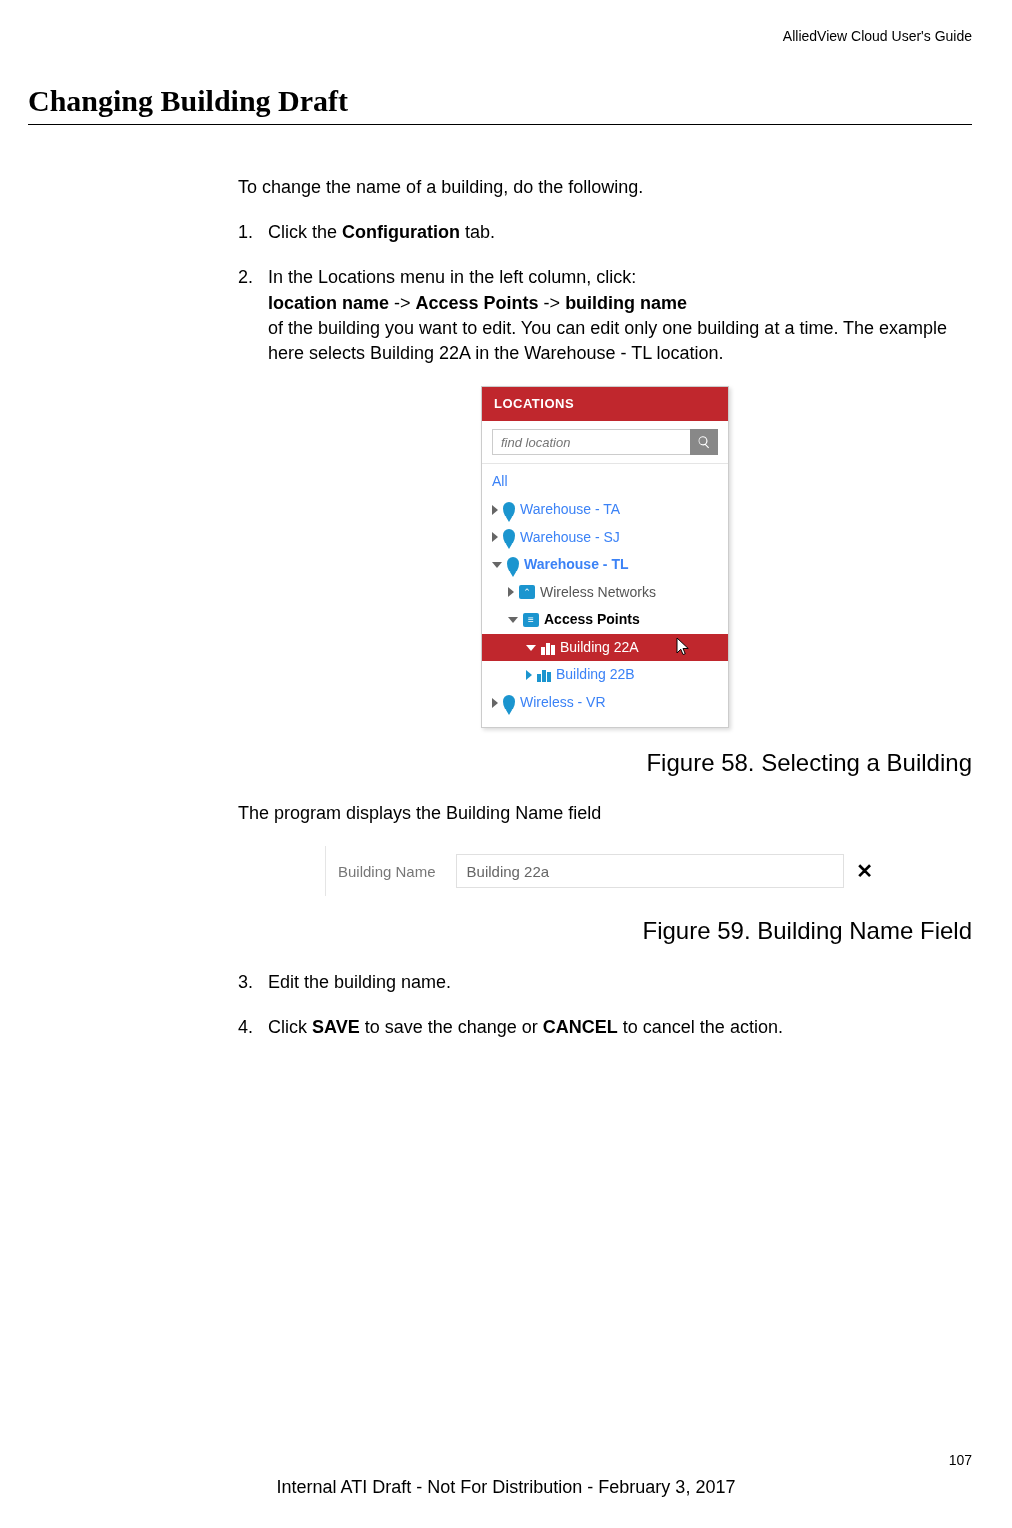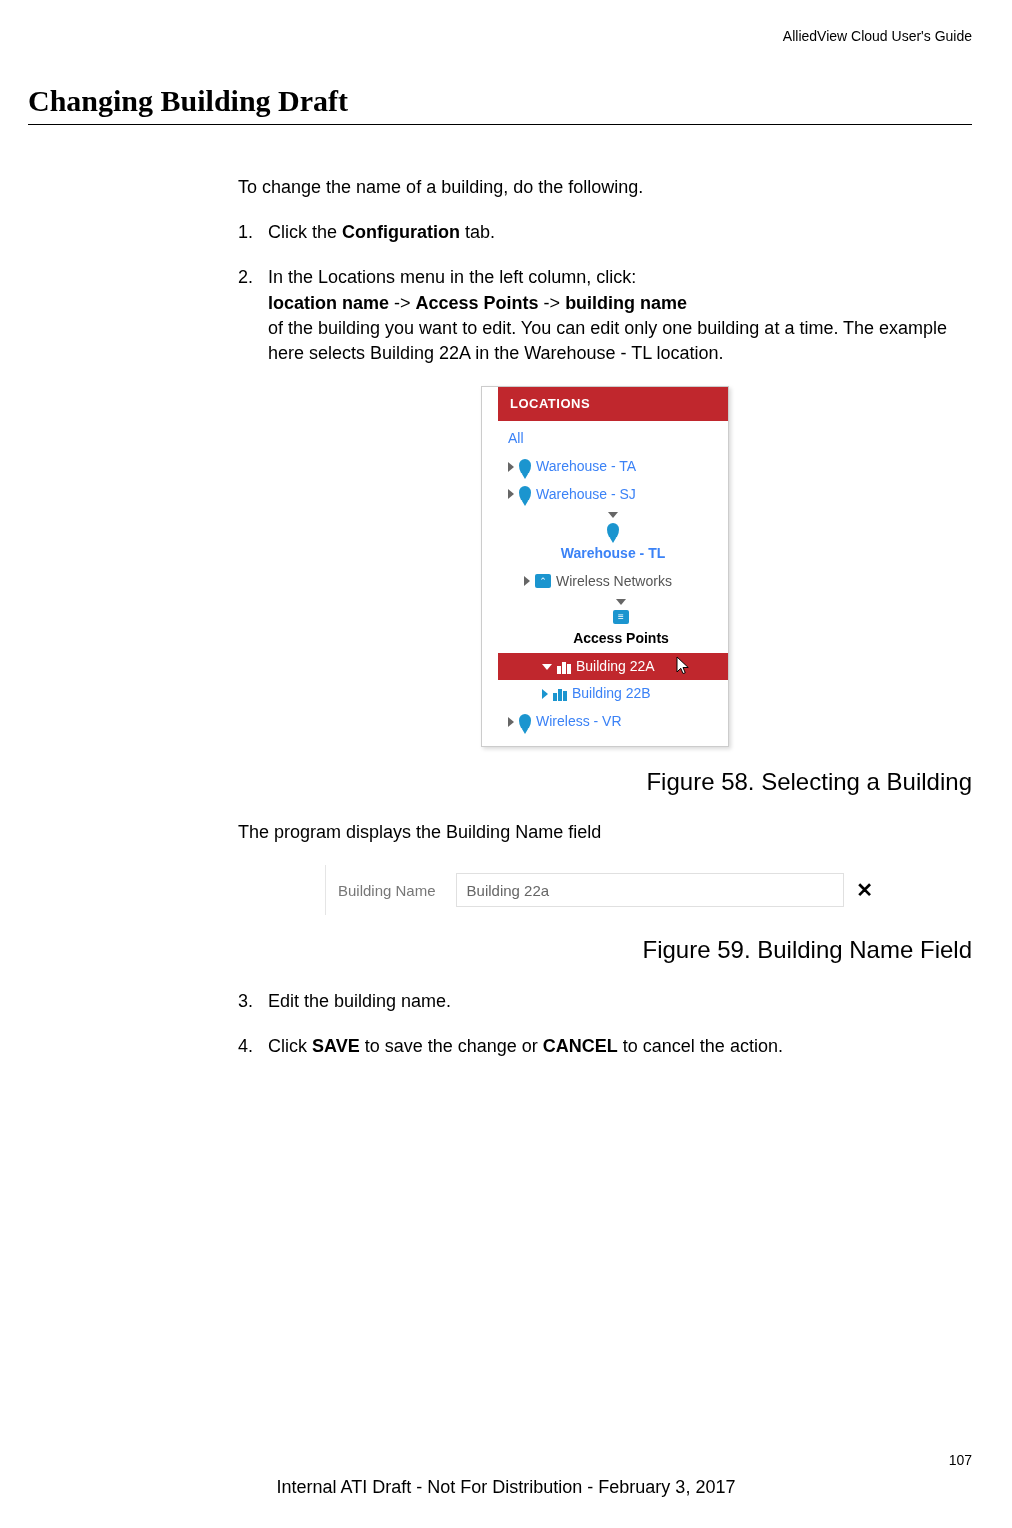--- a/index.html
+++ b/index.html
@@ -43,21 +43,20 @@
   .strong { font-weight: bold; }
 
   
   .locations-panel {
     width: 248px;
     margin: 10px auto 0 auto;
     border: 1px solid #ccc;
     background: #fff;
     font-size: 14px;
     box-shadow: 2px 2px 4px rgba(0,0,0,0.15);
-    padding-left: 16px;
   }
   .locations-header {
     background: #c0272d;
     color: #fff;
     font-weight: bold;
     font-size: 13px;
     padding: 8px 12px;
     letter-spacing: 0.5px;
   }
   .search-row {
@@ -88,21 +87,21 @@
   .search-btn svg { width: 14px; height: 14px; fill: #fff; }
   .tree { padding: 4px 0 10px 0; }
   .tree-item {
     display: flex;
     align-items: center;
     padding: 4px 10px;
     gap: 5px;
     font-size: 14px;
     color: #3b82f6;
   }
-  .tree-item.bold { font-weight: bold; flex-direction: column; }
+  .tree-item.bold { font-weight: bold; }
   .tree-item.sub1 { padding-left: 26px; color: #555; }
   .tree-item.sub1.bold { color: #000; }
   .tree-item.sub2 { padding-left: 44px; }
   .tree-item.selected {
     background: #c0272d;
     color: #fff;
     position: relative;
   }
   .triangle-right, .triangle-down {
     width: 0; height: 0; display: inline-block;
@@ -238,20 +237,28 @@
     <div class="list-num">2.</div>
     <div class="list-body">
       <span>In the Locations menu in the left column, click:</span><br>
       <span class="strong">location name</span><span> -&gt; </span><span class="strong">Access Points</span><span> -&gt; </span><span class="strong">building name</span><br>
       <span>of the building you want to edit. You can edit only one building at a time. The example here selects Building 22A in the Warehouse - TL location.</span>
     </div>
   </div>
 
   <div class="locations-panel">
     <div class="locations-header">LOCATIONS</div>
+    <div class="search-row">
+      <input class="search-input" placeholder="find location" style="">
+      <div class="search-btn">
+        <svg viewBox="0 0 24 24">
+            <path d="M10 2a8 8 0 015.3 13.9l5.4 5.4-1.4 1.4-5.4-5.4A8 8 0 1110 2zm0 2a6 6 0 100 12 6 6 0 000-12z"></path>
+          </svg>
+      </div>
+    </div>
     <div class="tree">
       <div class="tree-item">
         <span>All</span>
       </div>
       <div class="tree-item">
         <span class="triangle-right"></span>
         <span class="pin-icon"></span>
         <span>Warehouse - TA</span>
       </div>
       <div class="tree-item">

